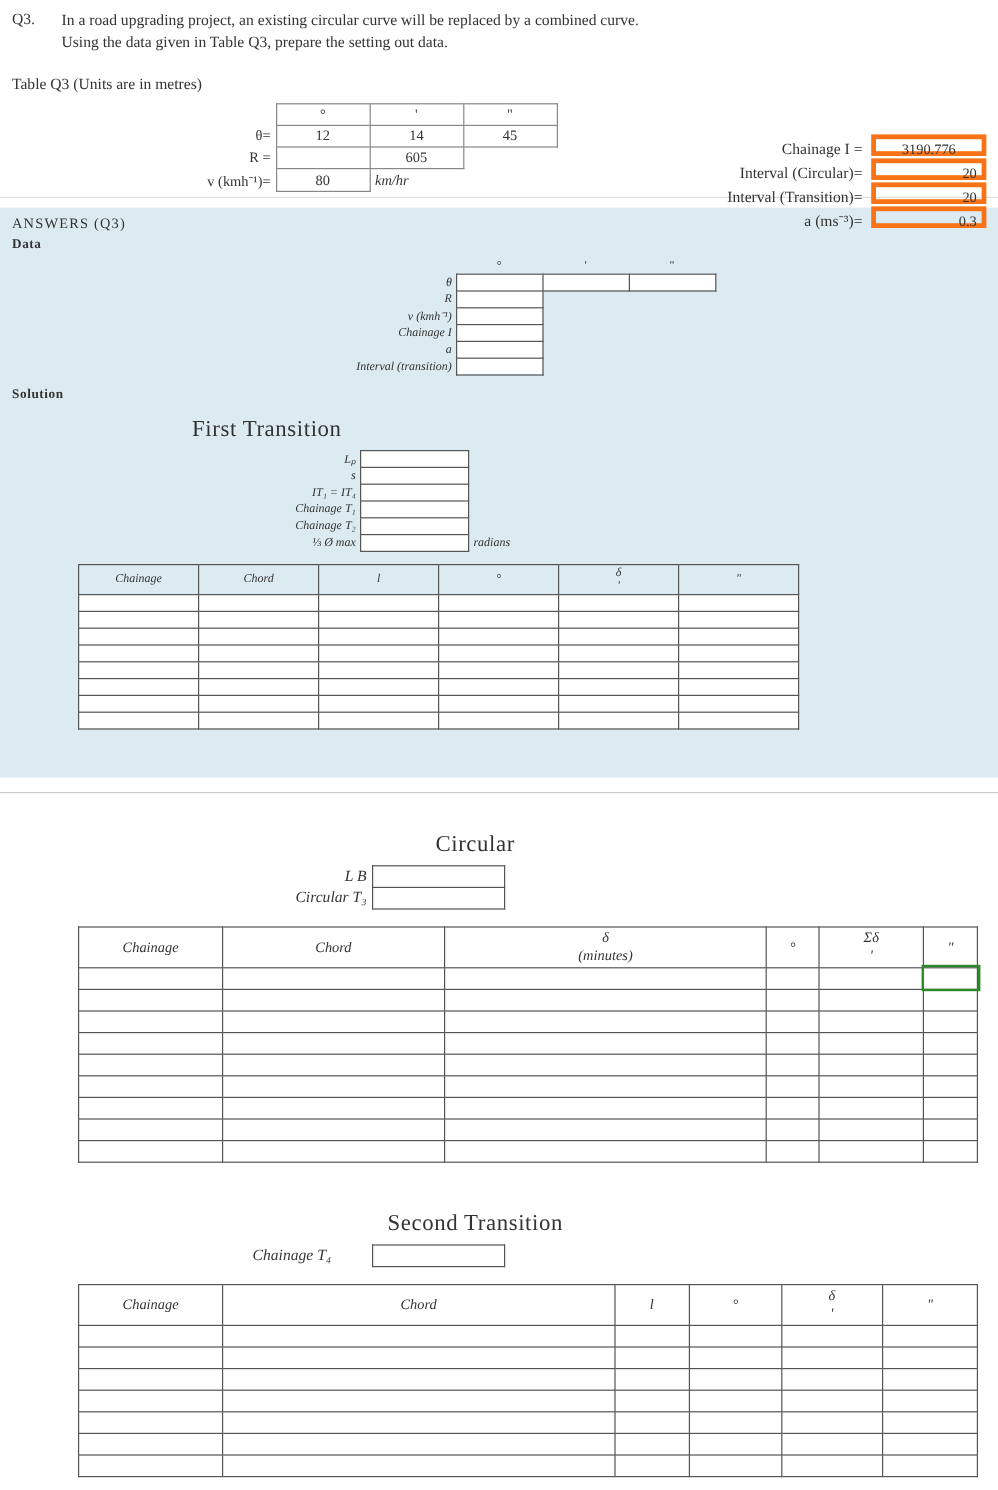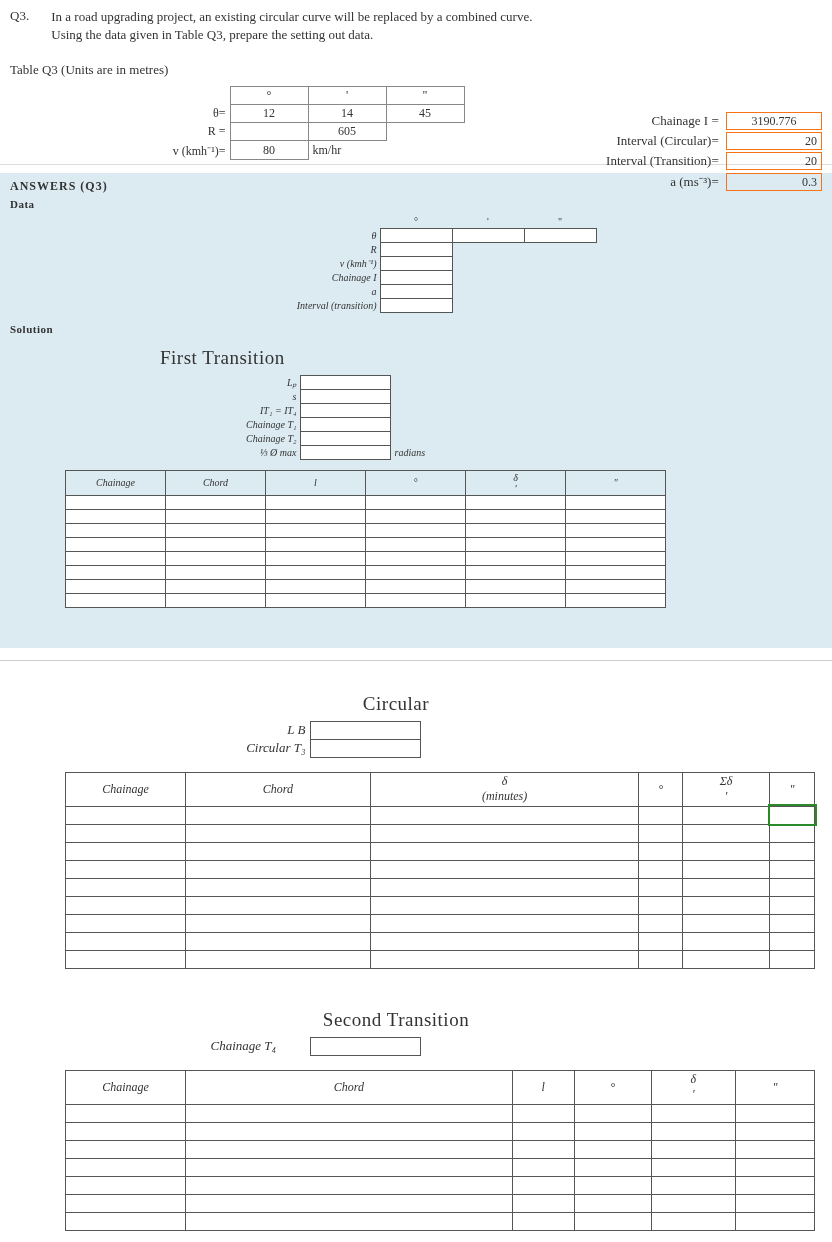--- a/index.html
+++ b/index.html
@@ -17,23 +17,23 @@
   .qtext { display: inline-block; width: 770px; vertical-align: top; line-height: 1.4; }
   .table-caption { text-align: left; margin: 18px 0 8px 0; }
   .maintable { border-collapse: collapse; margin-left: 130px; }
   .maintable td { border: 1px solid #888; height: 18px; font-size: 12px; padding: 1px 4px; }
   .maintable td.lbl { text-align: right; border: none; padding-right: 4px; }
   .maintable td.cellw { width: 78px; text-align: center; }
   .maintable td.headcell { width: 78px; text-align: center; }
   .rightblk { position: absolute; right: 10px; top: 112px; }
   .rightrow { text-align: right; height: 20px; }
   .rightrow .rlbl { display: inline-block; padding-right: 4px; }
-  .rightrow .rbox { display: inline-block; border: 1px solid #f97316; width: 96px; height: 18px; text-align: right; padding: 1px 4px; font-size: 12px; }
+  .rightrow .rbox { display: inline-block; border: 4px solid #f97316; width: 96px; height: 18px; text-align: right; padding: 1px 4px; font-size: 12px; }
   .answers-section { background: #dcebf2; margin-top: 8px; padding: 6px 10px 40px 10px; }
-  .ans-head { font-family: 'Bookman Old Style', Georgia, serif; font-weight: bold; font-size: 12px; letter-spacing: 1px; }
+  .ans-head { font-family: 'Bookman Old Style', Georgia, serif; font-weight: normal; font-size: 12px; letter-spacing: 1px; }
   .subhead { font-family: 'Bookman Old Style', Georgia, serif; font-weight: bold; font-size: 11px; letter-spacing: 0.5px; margin: 4px 0; }
   .sechead { font-family: 'Bookman Old Style', Georgia, serif; font-weight: normal; font-size: 19px; letter-spacing: 0.5px; margin: 12px 0 6px 0; }
   .sechead.center { text-align: center; margin-left: -40px; }
   .datatbl { border-collapse: collapse; margin-left: 150px; }
   .datatbl td { border: 1px solid #555; height: 14px; font-size: 10px; padding: 0 3px; }
   .datatbl td.rlbl2 { text-align: right; border: none; font-family: 'Bookman Old Style', Georgia, serif; font-style: italic; font-size: 10px; }
   .datatbl td.box { width: 72px; background: #fff; }
   .ftbl { border-collapse: collapse; margin-left: 90px; }
   .ftbl td { border: 1px solid #555; height: 14px; font-size: 10px; padding: 0 3px; }
   .ftbl td.rlbl2 { text-align: right; border: none; font-family: 'Bookman Old Style', Georgia, serif; font-style: italic; font-size: 10px; }
@@ -93,21 +93,21 @@
       </tr>
       <tr>
         <td class="lbl">R =</td>
         <td class="cellw" style="border:1px solid #888;"></td>
         <td class="cellw">605</td>
         <td class="cellw" style="border:none;"></td>
       </tr>
       <tr>
         <td class="lbl">v (kmh⁻¹)=</td>
         <td class="cellw">80</td>
-        <td class="cellw" style="border:none;text-align:left;">km/hr</td>
+        <td class="cellw" style="border:none;text-align:left;font-style:italic;">km/hr</td>
         <td class="cellw" style="border:none;"></td>
       </tr>
     </tbody>
       </table>
 
     <div class="rightblk">
       <div class="rightrow">
         <span class="rlbl">Chainage I =</span>
         <span class="rbox" style="text-align:center;">3190.776</span>
       </div>

